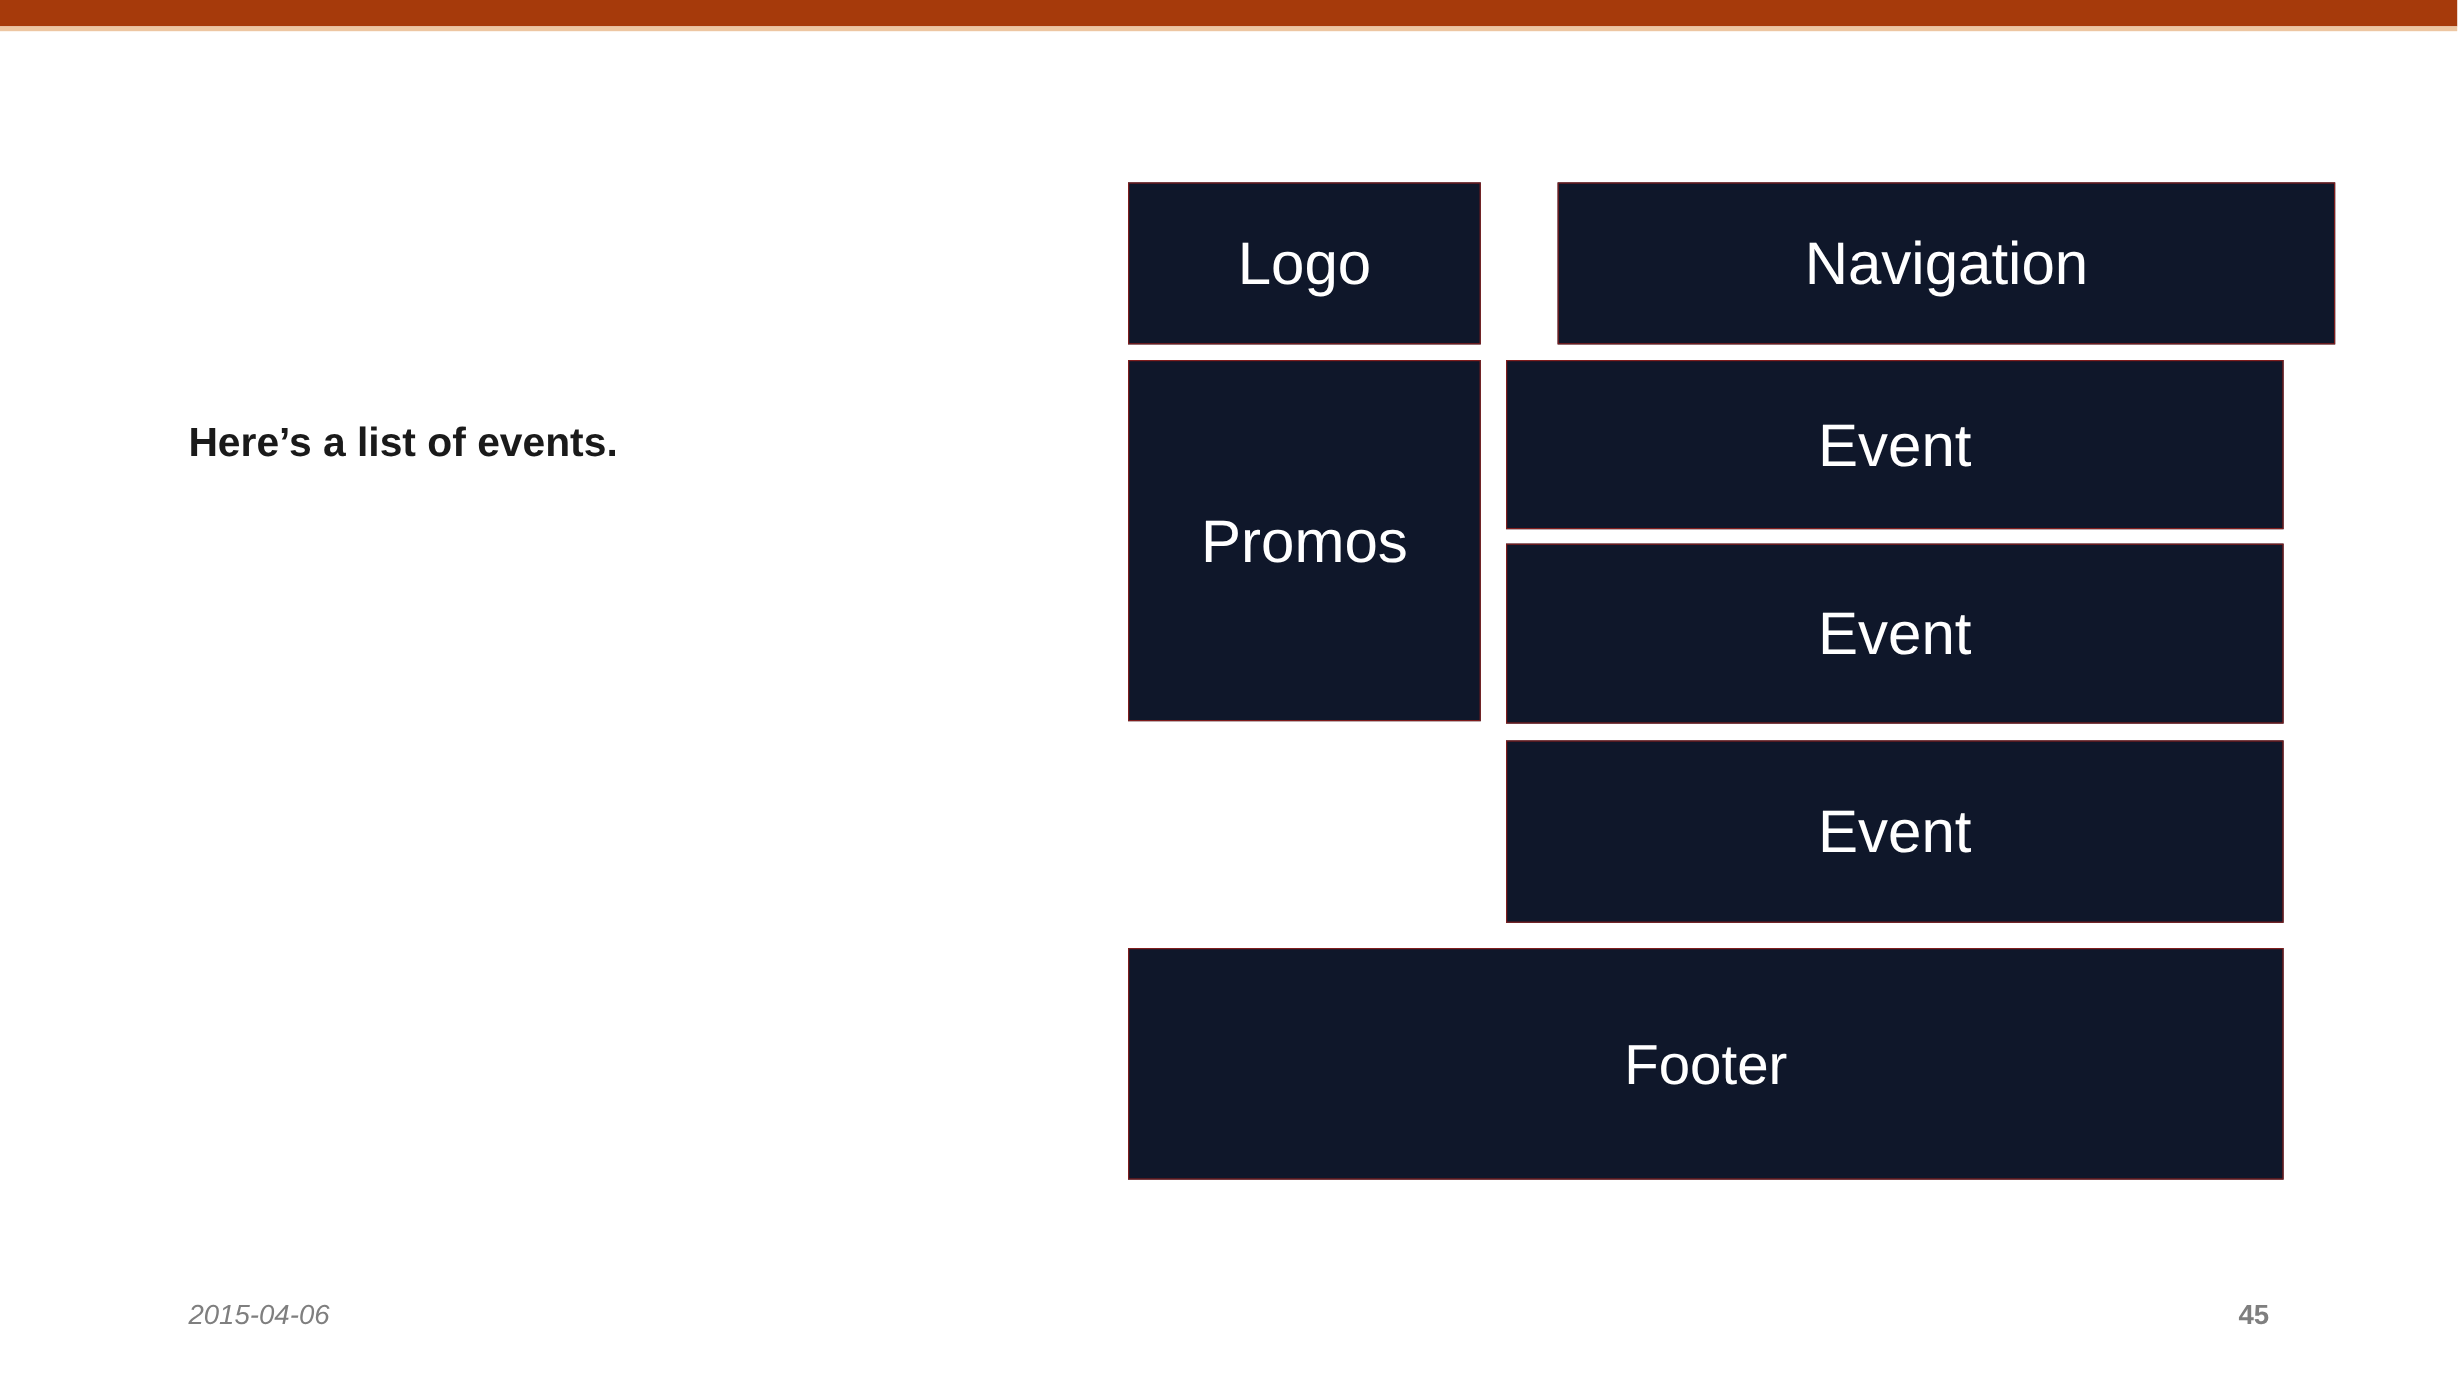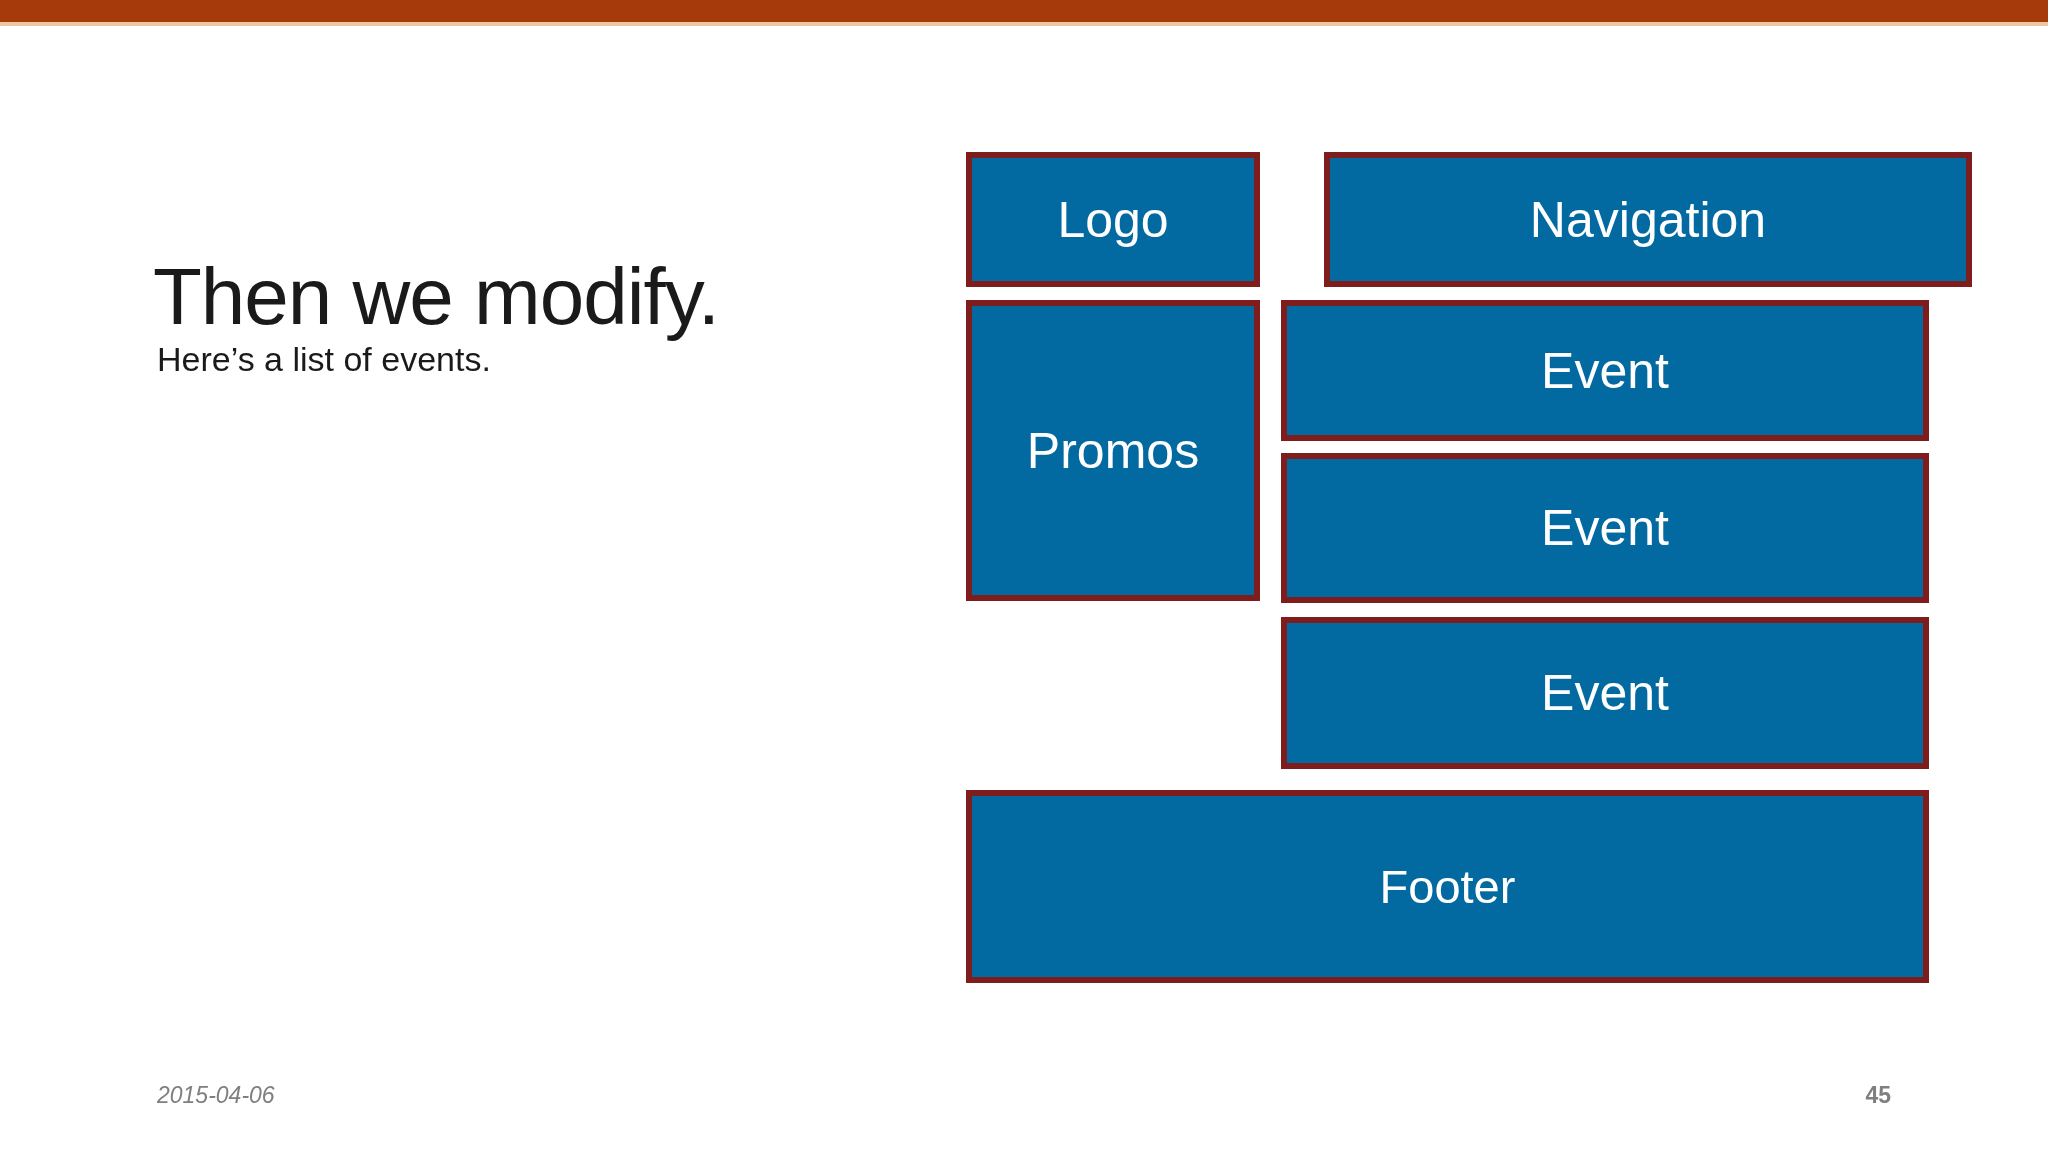--- a/index.html
+++ b/index.html
@@ -35,37 +35,37 @@
     top: 251px;
     font-size: 80px;
     line-height: 1.15;
     color: #1a1a1a;
     letter-spacing: -1px;
     white-space: nowrap;
   }
   .subtitle {
     position: absolute;
     left: 157px;
-    top: 340px;
+    top: 350px;
     font-size: 34px;
     color: #1a1a1a;
     white-space: nowrap;
+    font-weight: bold;
   }
   .wf-box {
     position: absolute;
     box-sizing: border-box;
-    background: #0369a1;
-    border: 6px solid #7f1d1d;
+    background: #0f172a;
+    border: 1px solid #7f1d1d;
     display: flex;
     align-items: center;
     justify-content: center;
     color: #ffffff;
     font-size: 50px;
     white-space: nowrap;
-    margin-left: 26px;
   }
   .wf-logo       { left: 940px;  top: 152px; width: 294px; height: 135px; }
   .wf-navigation { left: 1298px; top: 152px; width: 648px; height: 135px; }
   .wf-promos     { left: 940px;  top: 300px; width: 294px; height: 301px; }
   .wf-event-1    { left: 1255px; top: 300px; width: 648px; height: 141px; }
   .wf-event-2    { left: 1255px; top: 453px; width: 648px; height: 150px; }
   .wf-event-3    { left: 1255px; top: 617px; width: 648px; height: 152px; }
   .wf-footer     { left: 940px;  top: 790px; width: 963px; height: 193px; font-size: 47px; }
   .slide-date {
     position: absolute;
@@ -86,21 +86,20 @@
   }
 </style>
 </head>
 <body>
 
 <div class="slide">
 
   <div class="topbar"></div>
   <div class="topbar-underline"></div>
 
-  <div class="title">Then we modify.</div>
 
   <div class="subtitle">Here’s a list of events.</div>
 
   <div>
     <div class="wf-box wf-logo">
       <span>Logo</span>
     </div>
     <div class="wf-box wf-navigation">
       <span>Navigation</span>
     </div>

